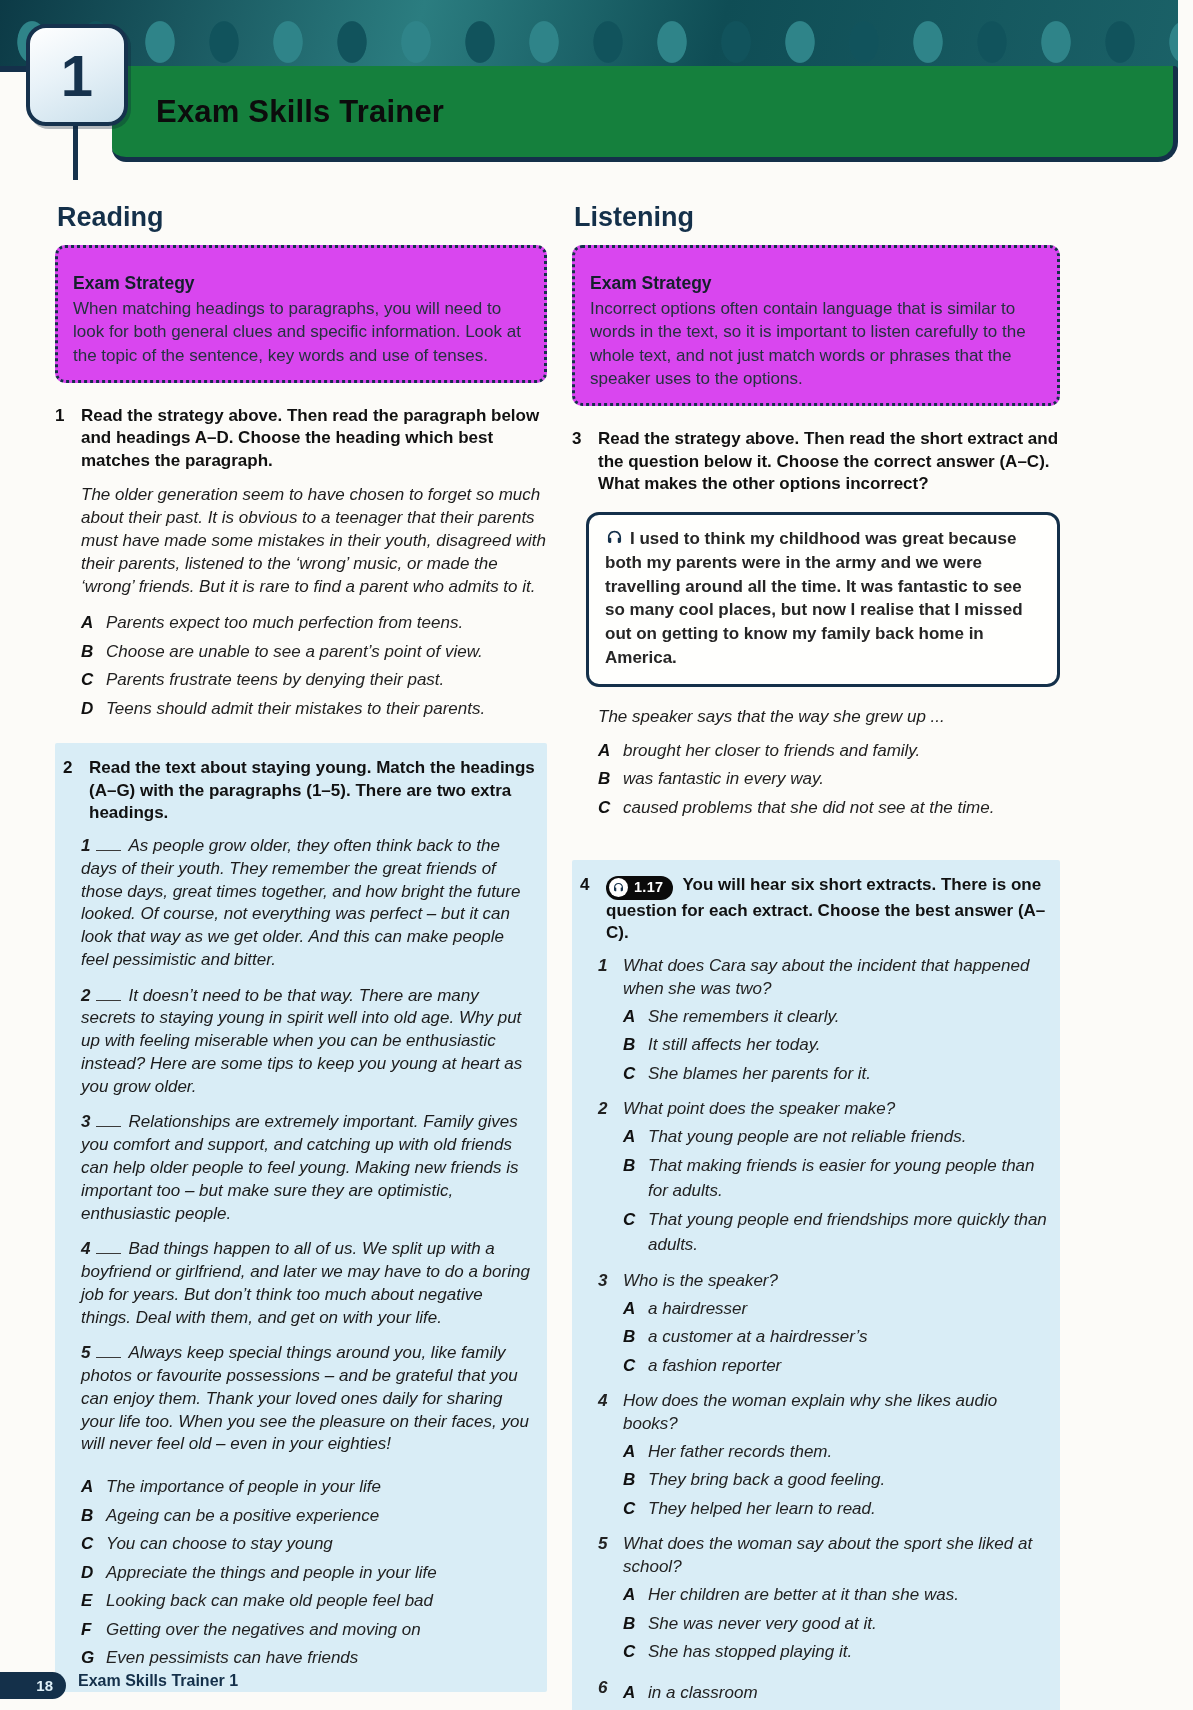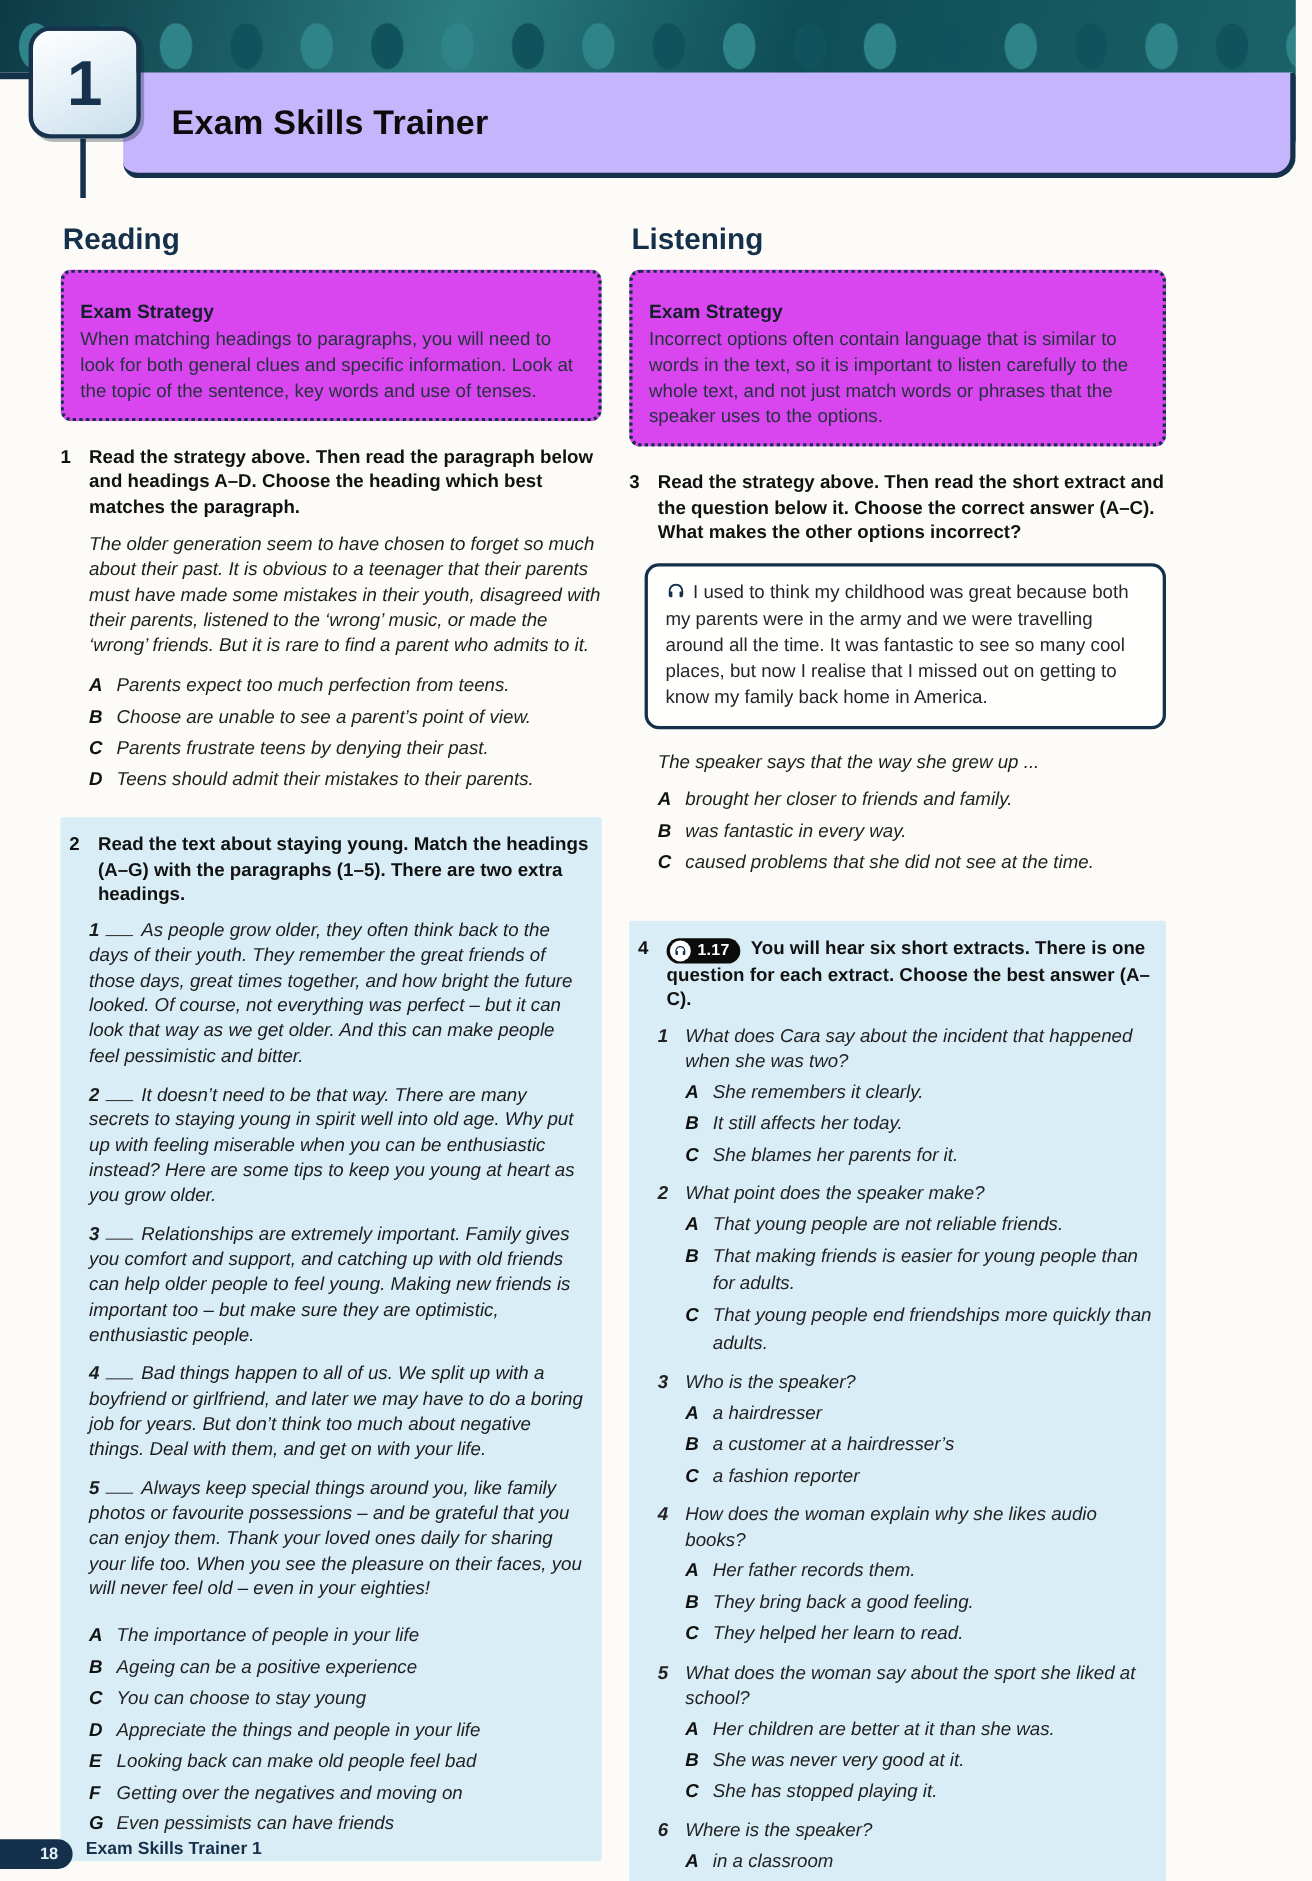--- a/index.html
+++ b/index.html
@@ -24,21 +24,21 @@
     background-size:128px 108px,128px 108px,128px 108px,128px 108px,128px 108px,100% 100%;
     background-repeat:repeat,repeat,repeat,repeat,repeat,no-repeat;
     border-radius:0 0 14px 0;
   }
   .banner-left-cut {
     position:absolute; left:0; top:66px; width:114px; height:78px; z-index:2;
     background:#fcfbf8; border-top:6px solid #14304a;
   }
   .title-bar {
     position:absolute; left:112px; top:66px; width:1066px; height:96px; z-index:3;
-    background:#c4b5fd;
+    background:#15803d;
     border-right:5px solid #14304a; border-bottom:5px solid #14304a;
     border-radius:12px 4px 20px 14px;
     display:flex; align-items:center; padding-left:44px;
   }
   .title-bar h1 { margin:0; font-size:31px; font-weight:800; color:#0c0c0c; letter-spacing:.2px; }
   .unit-badge {
     position:absolute; left:26px; top:24px; width:102px; height:102px; z-index:4;
     background:linear-gradient(155deg,#ffffff 0%,#e8f2f8 45%,#c9dfeb 100%);
     border:4px solid #16324d; border-radius:20px;
     box-shadow:3px 3px 0 rgba(10,30,50,.3);
@@ -74,21 +74,21 @@
   .panel { background:#d9edf6; padding:14px 12px 18px 8px; margin-top:22px; border-radius:2px; }
   .panel .ex-body { margin-left:18px; }
   .p-item { margin:0 0 13px; line-height:1.34; color:#1c1c1c; }
   .p-num { font-weight:700; margin-right:3px; }
   .blank { display:inline-block; width:25px; height:11px; border-bottom:1.7px solid #3a3a3a; margin:0 7px 0 3px; }
   .headings-list { margin-top:18px; }
 
   .extract-box {
     border:3px solid #14304a; border-radius:13px; background:#fffffd;
     margin:16px 0 18px 14px; padding:12px 16px 14px;
-    line-height:1.4; color:#262626;
+    line-height:1.4; color:#262626;font-weight:bold;
   }
   .hp-icon { vertical-align:-3px; margin-right:6px; }
 
   .audio-badge {
     display:inline-flex; align-items:flex-start; gap:6px; vertical-align:-4px;
     background:#0b0b0b; border-radius:13px; padding:2px 10px 2px 3px; margin-right:9px;
   }
   .audio-badge .circ {
     width:19px; height:19px; border-radius:50%; background:#ffffff;
     display:flex; align-items:center; justify-content:center; flex:none;
@@ -358,21 +358,20 @@
                   <span class="opt-label">C</span>
                   <span>She has stopped playing it.</span>
                 </li>
             </ul>
           </div>
         </div>
 
         <div class="q">
           <span class="q-num">6</span>
           <div class="q-body">
-            <p class="q-text">Where is the speaker?</p>
             <ul class="options">
               <li>
                   <span class="opt-label">A</span>
                   <span>in a classroom</span>
                 </li>
               <li>
                   <span class="opt-label">B</span>
                   <span>at a job training centre</span>
                 </li>
 

